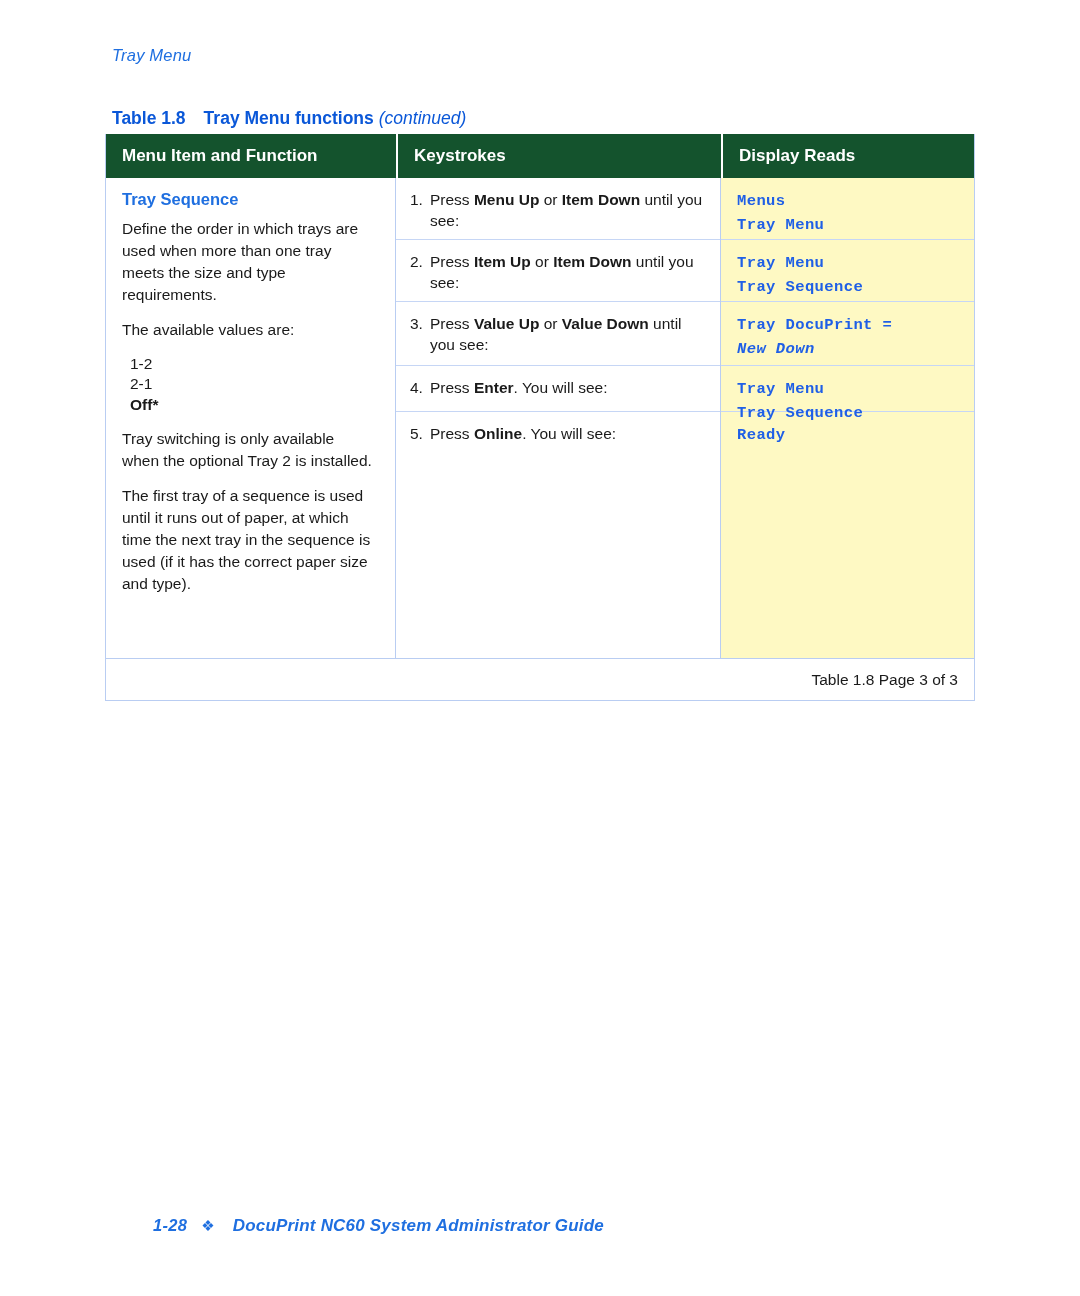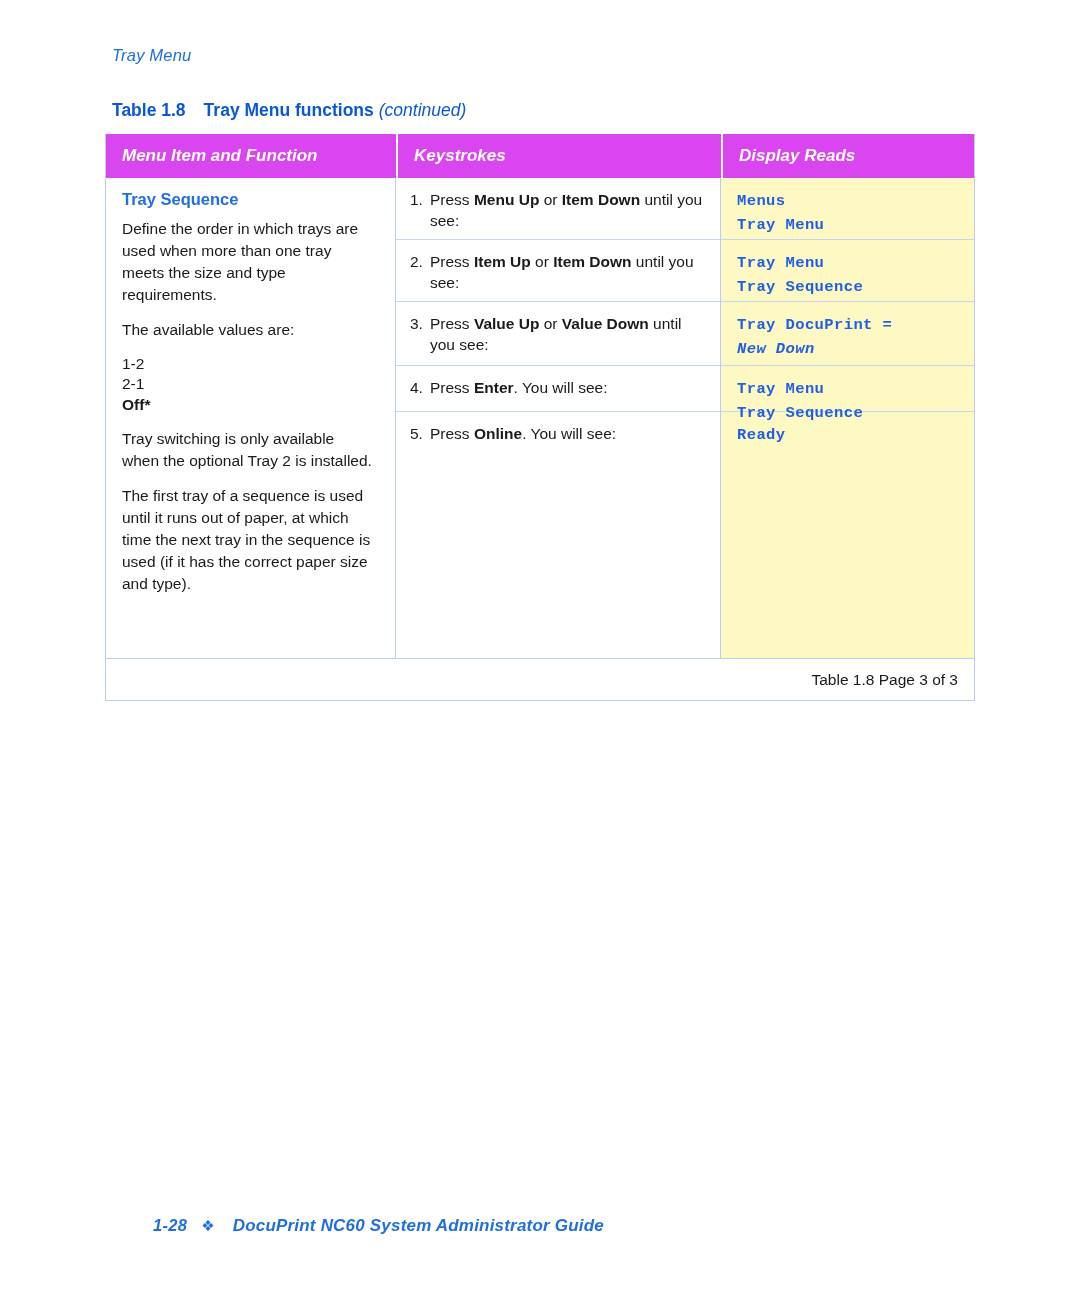--- a/index.html
+++ b/index.html
@@ -31,21 +31,21 @@
     font-size: 16.5px;
     font-style: italic;
     color: #1f6fe0;
     letter-spacing: 0.2px;
   }
 
   
   .table-caption {
     position: absolute;
     left: 112px;
-    top: 100px;
+    top: 108px;
     font-size: 17.5px;
     color: #0a57d8;
     white-space: nowrap;
   }
   .table-caption .cap-num {
     font-weight: bold;
   }
   .table-caption .cap-title {
     font-weight: bold;
     margin-left: 18px;
@@ -69,23 +69,22 @@
   }
 
   .tbl-row {
     display: flex;
     width: 100%;
     box-sizing: border-box;
   }
 
   
   .thead {
-    background: #d946ef;
+    background: #14532d;
     height: 44px;
-    font-style: italic;
   }
   .thead .th {
     color: #ffffff;
     font-weight: bold;
     font-size: 17px;
     display: flex;
     align-items: center;
     padding-left: 16px;
     box-sizing: border-box;
     height: 44px;
@@ -173,21 +172,21 @@
   }
   .mi-para {
     font-size: 15.5px;
     line-height: 1.42;
     margin: 0 0 13px 0;
     color: #1a1a1a;
   }
   .mi-values {
     font-size: 15.5px;
     line-height: 1.32;
-    margin: 0 0 13px 0;
+    margin: 0 0 13px 8px;
   }
   .mi-values .defval { font-weight: bold; }
 
   
   .tbl-foot {
     box-sizing: border-box;
     width: 100%;
     border-top: 1px solid #b9cdf2;
     background: #ffffff;
     height: 42px;

